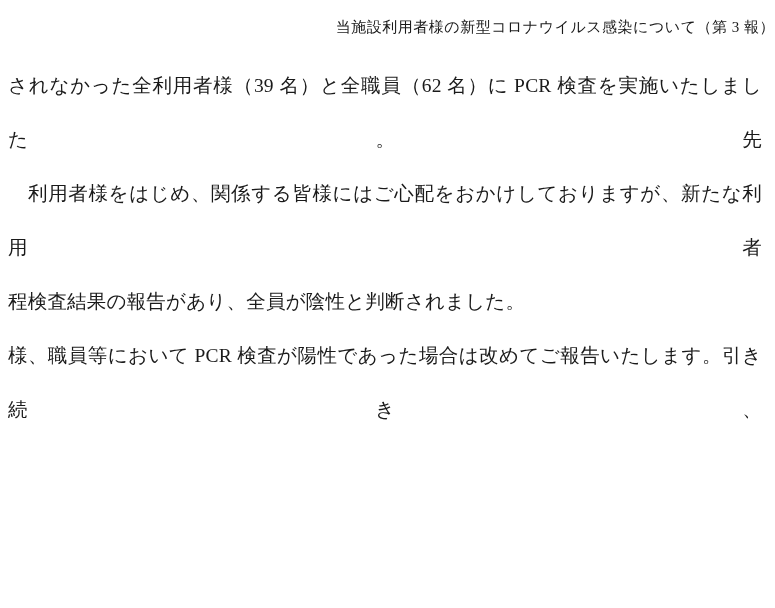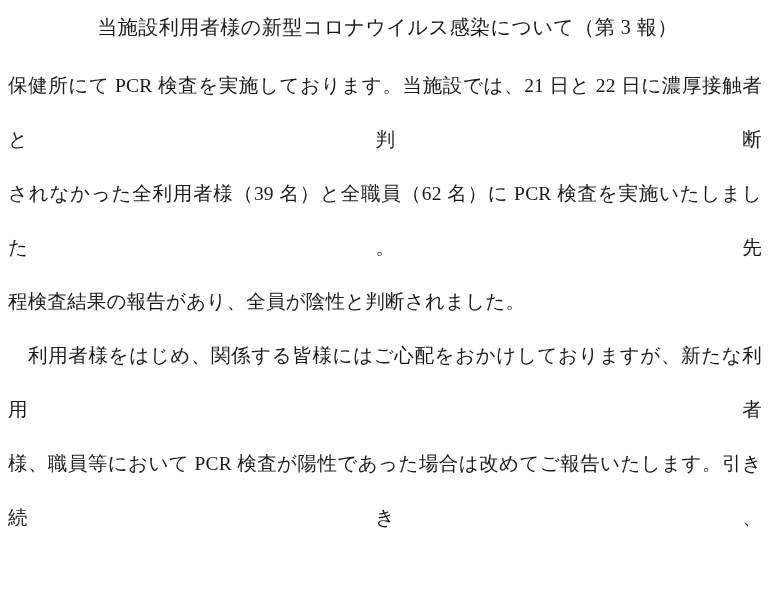--- a/index.html
+++ b/index.html
@@ -11,23 +11,23 @@
     position: relative;
     width: 775px;
     height: 608px;
     background: #ffffff;
     color: #1a1a1a;
     font-family: "Liberation Serif", "DejaVu Serif", serif;
     overflow: hidden;
   }
   .title {
     padding-top: 15px;
-    font-size: 20px;
+    font-size: 15px;
     line-height: 24px;
-    text-align: center;
+    text-align: right;
     letter-spacing: 0.5px;
   }
   .body {
     margin-top: 20px;
     padding: 0 13px 0 8px;
     font-size: 19.5px;
     line-height: 54px;
     letter-spacing: 0.2px;
   }
   .line {
@@ -39,20 +39,19 @@
     text-align-last: justify;
   }
 </style>
 </head>
 <body>
 
 <div class="page">
   <div class="title">当施設利用者様の新型コロナウイルス感染について（第 3 報）</div>
 
   <div class="body">
-    <div class="line just">保健所にて PCR 検査を実施しております。当施設では、21 日と 22 日に濃厚接触者と判断</div>
     <div class="line just">されなかった全利用者様（39 名）と全職員（62 名）に PCR 検査を実施いたしました。先</div>
+    <div class="line just">　利用者様をはじめ、関係する皆様にはご心配をおかけしておりますが、新たな利用者</div>
     <div class="line">程検査結果の報告があり、全員が陰性と判断されました。</div>
-    <div class="line just">　利用者様をはじめ、関係する皆様にはご心配をおかけしておりますが、新たな利用者</div>
     <div class="line just">様、職員等において PCR 検査が陽性であった場合は改めてご報告いたします。引き続き、</div>
 
   </div>
 </div>
 
 </body></html>

